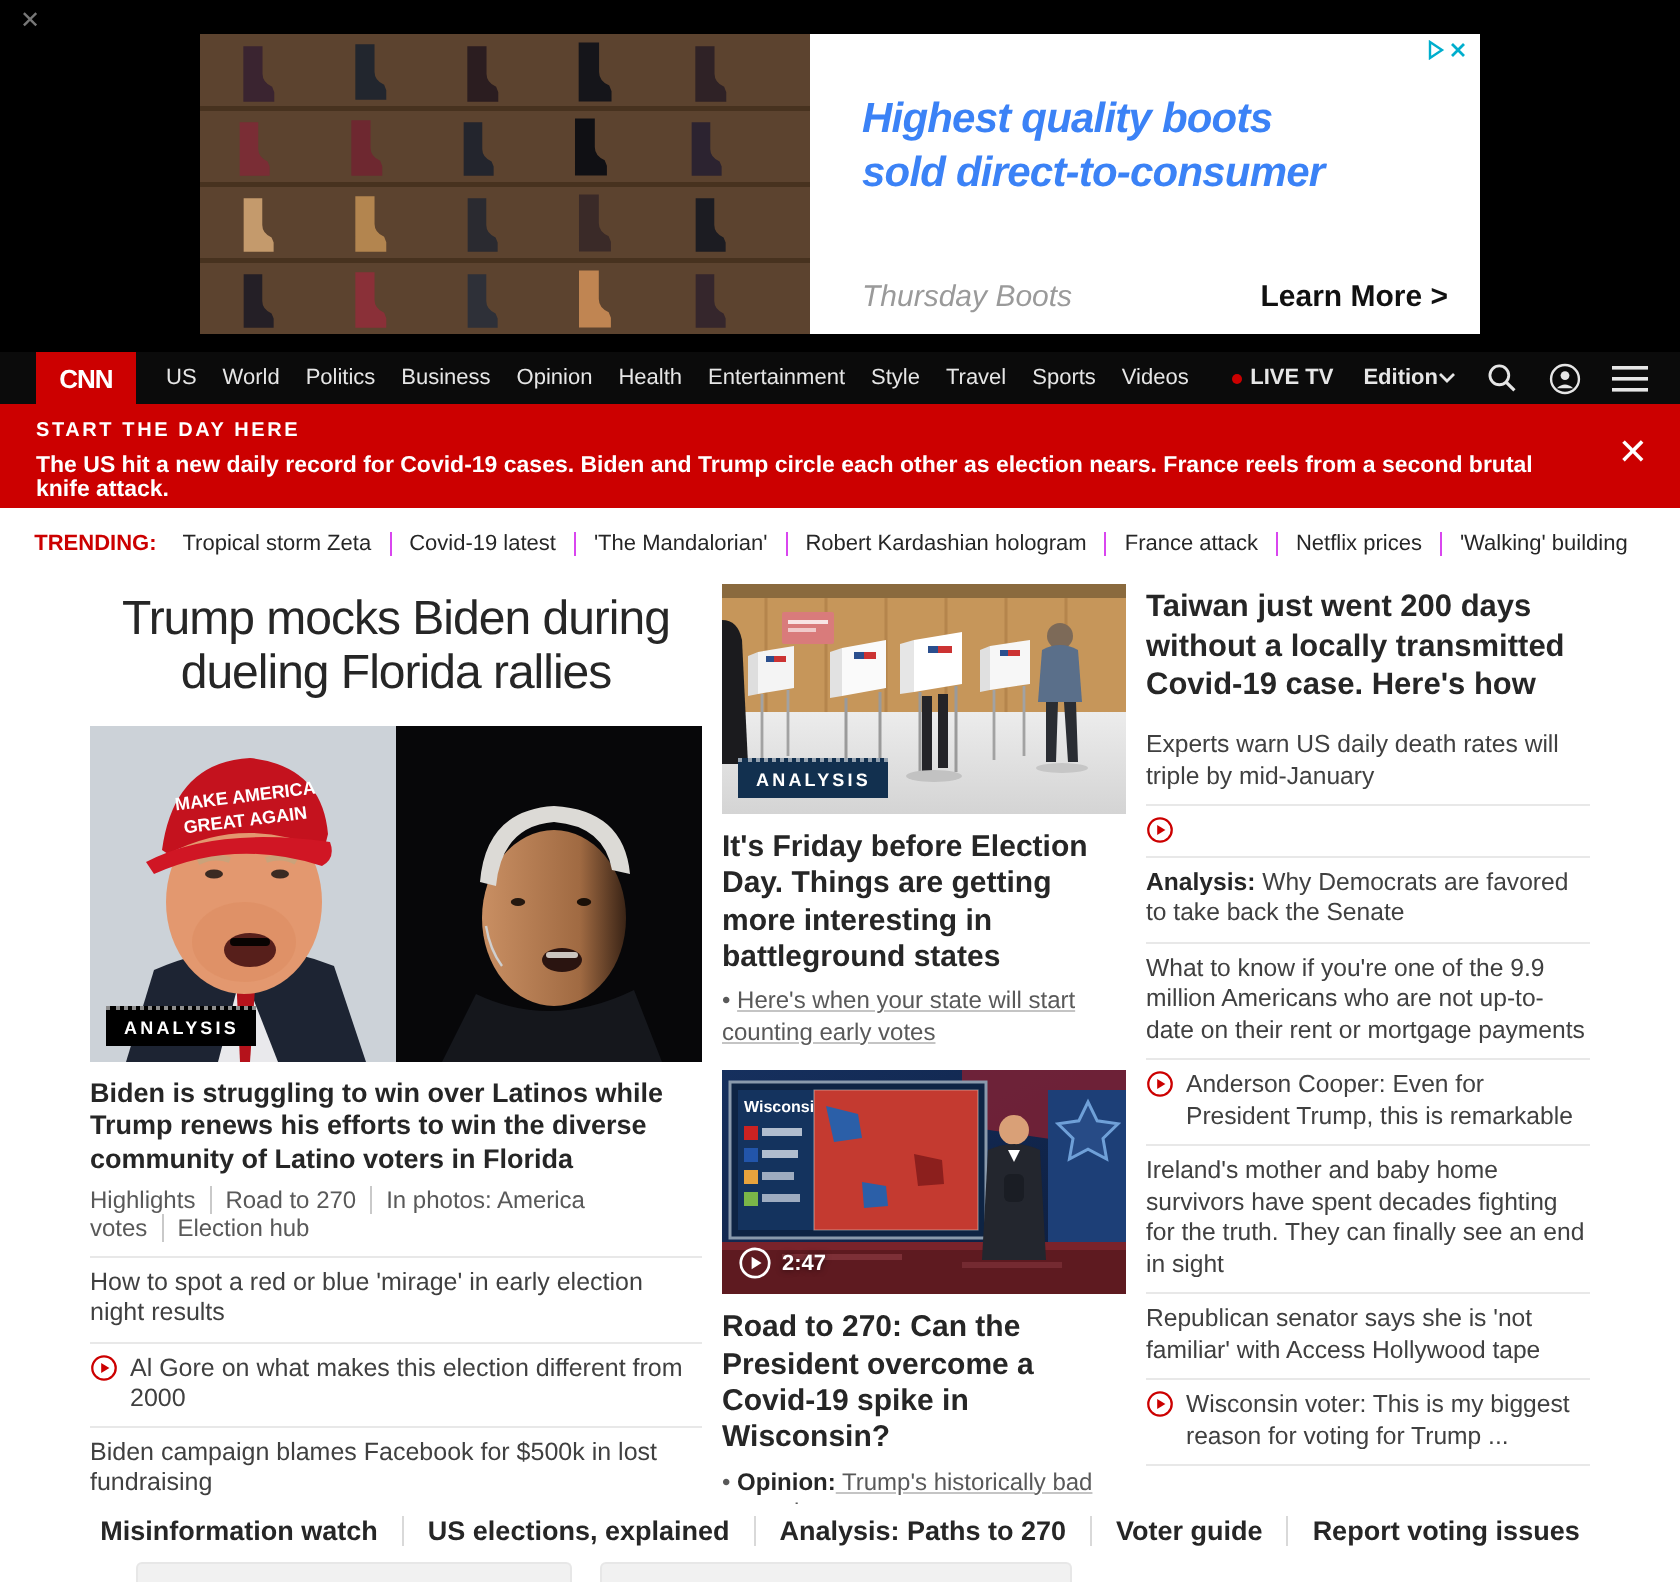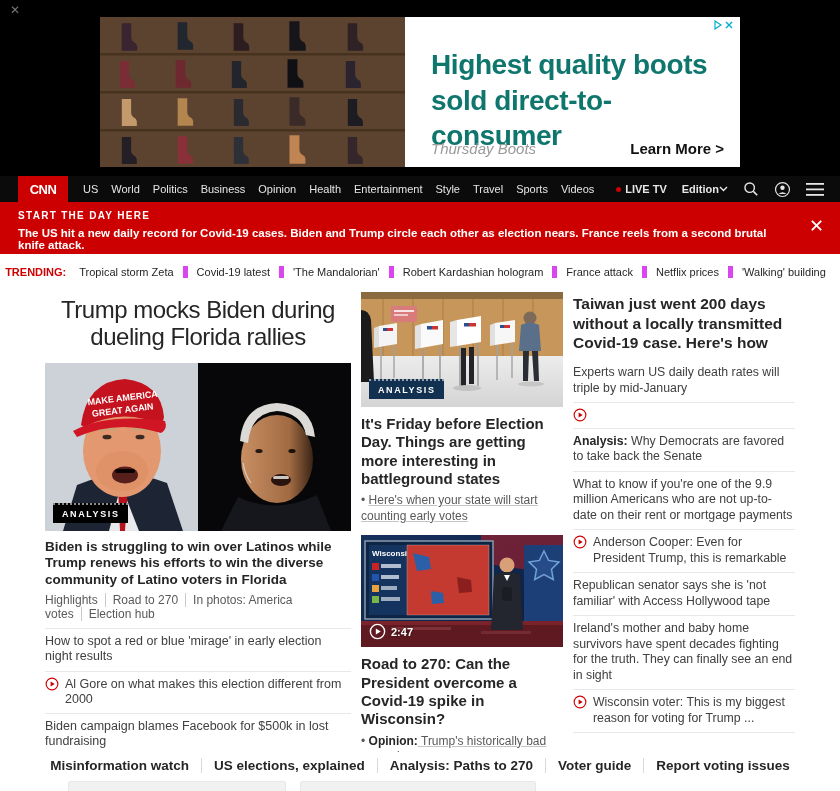--- a/index.html
+++ b/index.html
@@ -10,21 +10,21 @@
   }
   a { text-decoration:none; color:inherit; cursor:pointer; }
 
   
   .ad-strip { position:relative; height:176px; background:#000; }
   .ad-close { position:absolute; left:10px; top:4px; color:#777; font-size:12px; line-height:1; cursor:pointer; }
   .ad { position:absolute; left:100px; top:17px; width:640px; height:150px; background:#fff; display:flex; cursor:pointer; }
   .ad-img { width:305px; height:150px; display:block; flex:none; }
   .ad-body { position:relative; flex:1; padding:30px 18px 12px 26px; }
   .adchoices { position:absolute; top:3px; right:5px; height:10px; }
-  .ad-headline { font-size:28px; font-weight:bold; color:#0f766e; line-height:1.27; letter-spacing:-0.4px; }
+  .ad-headline { font-size:21px; font-weight:bold; color:#3b82f6; line-height:1.27; letter-spacing:-0.4px;font-style:italic; }
   .ad-footer { position:absolute; bottom:10px; left:26px; right:16px; display:flex; justify-content:space-between; align-items:baseline; }
   .ad-brand { color:#9a9a9a; font-style:italic; font-size:15px; }
   .ad-cta { color:#111; font-weight:bold; font-size:15px; }
 
   
   .nav { height:26px; background:#0b0b0b; display:flex; align-items:center; padding:0 16px 0 18px; }
   .logo { width:50px; height:26px; background:#cc0000; color:#fff; font-weight:bold; font-size:13px;
           display:flex; align-items:center; justify-content:center; letter-spacing:-0.5px; flex:none; cursor:pointer; }
   .nav-items { display:flex; gap:13px; margin-left:15px; }
   .nav-items a { color:#e6e6e6; font-size:11px; }
@@ -36,21 +36,21 @@
 
   
   .alert { position:relative; height:52px; background:#cc0000; color:#fff; padding:8px 44px 0 18px; cursor:pointer; }
   .alert-kicker { font-size:10px; font-weight:bold; letter-spacing:1.3px; }
   .alert-text { font-size:11.5px; font-weight:bold; margin-top:6px; }
   .alert-close { position:absolute; right:16px; top:15px; font-size:18px; font-weight:400; line-height:1; cursor:pointer; }
 
   
   .trending { height:36px; display:flex; align-items:center; justify-content:center; font-size:11px; color:#262626; }
   .trending-label { color:#cc0000; font-weight:bold; margin-right:4px; }
-  .trending a { padding:0 9px; border-left:5px solid #d946ef; line-height:12px; }
+  .trending a { padding:0 9px; border-left:1px solid #d946ef; line-height:12px; }
   .trending a:first-of-type { border-left:none; }
 
   
   .grid { display:flex; gap:10px; padding:2px 45px 0; height:462px; overflow:hidden; }
   .col-left { width:306px; flex:none; }
   .col-mid { width:202px; flex:none; }
   .col-right { width:222px; flex:none; }
 
   .lead-headline { font-size:24px; line-height:1.14; text-align:center; font-weight:400;
                    letter-spacing:-0.5px; margin:4px 4px 12px; cursor:pointer; }
@@ -437,24 +437,24 @@
         <div class="story-row">
           <span>What to know if you're one of the 9.9 million Americans who are not up-to-date on their rent or mortgage payments</span>
         </div>
         <div class="story-row">
           <svg class="play" viewBox="0 0 16 16">
               <use href="#ic-play"></use>
             </svg>
           <span>Anderson Cooper: Even for President Trump, this is remarkable</span>
         </div>
         <div class="story-row">
+          <span>Ireland's mother and baby home survivors have spent decades fighting for the truth. They can finally see an end in sight</span>
+        </div>
+        <div class="story-row">
           <span>Republican senator says she is 'not familiar' with Access Hollywood tape</span>
-        </div>
-        <div class="story-row">
-          <span>Ireland's mother and baby home survivors have spent decades fighting for the truth. They can finally see an end in sight</span>
         </div>
         <div class="story-row">
           <svg class="play" viewBox="0 0 16 16">
               <use href="#ic-play"></use>
             </svg>
           <span>Wisconsin voter: This is my biggest reason for voting for Trump ...</span>
         </div>
         <div class="story-row">
           
         </div>

